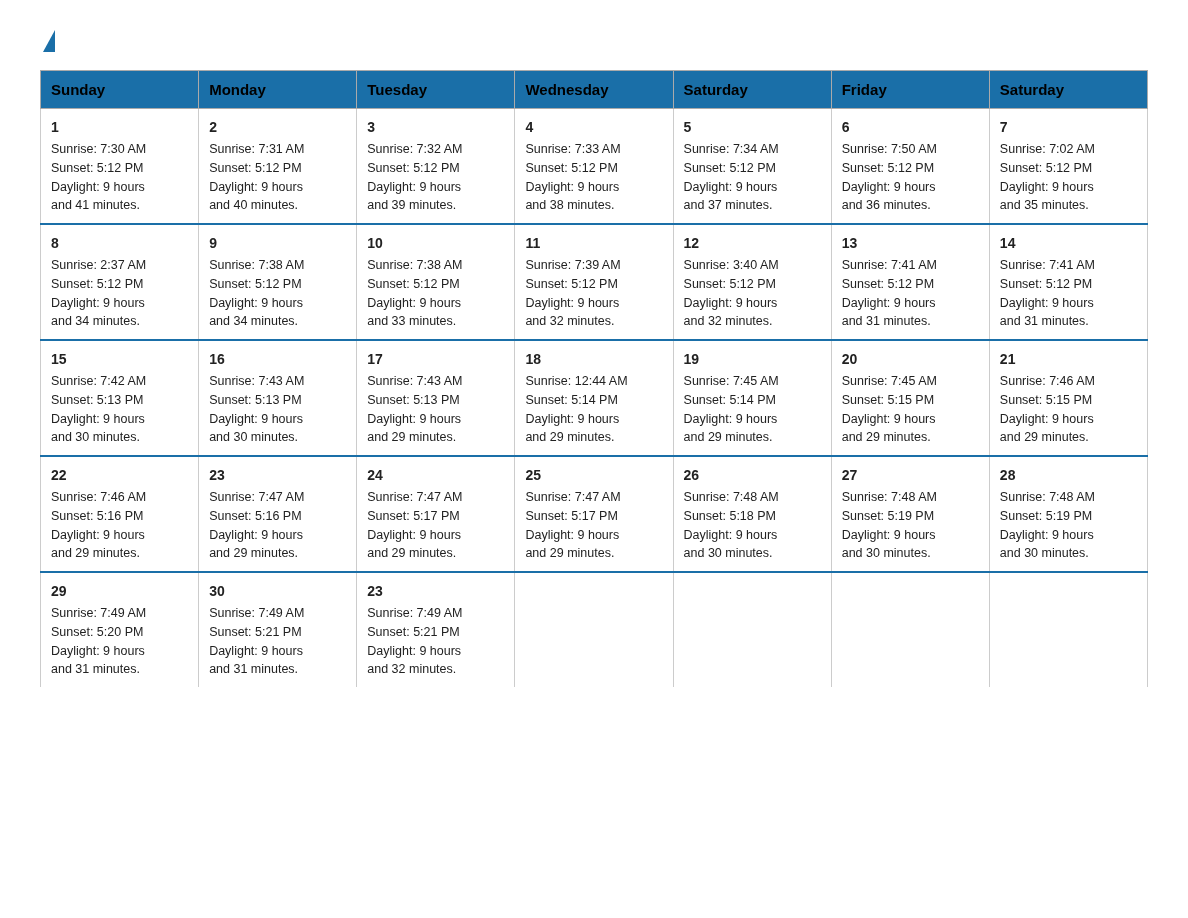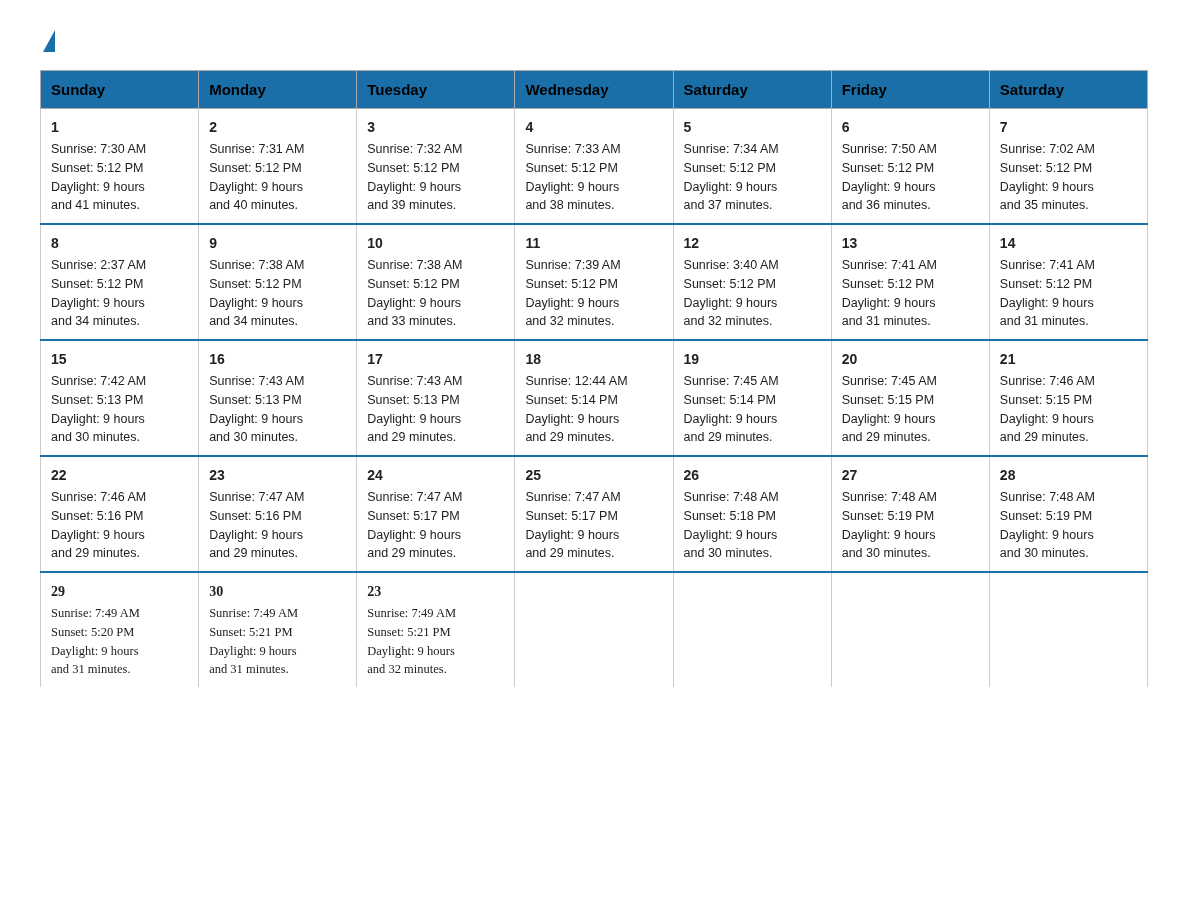--- a/index.html
+++ b/index.html
@@ -78,21 +78,20 @@
       border-right: 1px solid #ccc;
       font-size: 12.5px;
       color: #222;
       line-height: 1.5;
     }
     tbody tr {
       border-bottom: 2px solid #1a6fa8;
     }
     tbody tr:last-child {
       border-bottom: none;
-      font-family: Liberation Serif, serif;
     }
     .day-num {
       font-size: 14px;
       font-weight: bold;
       display: block;
       margin-bottom: 2px;
     }
     .cell-empty {
       background: #fff;
     }

